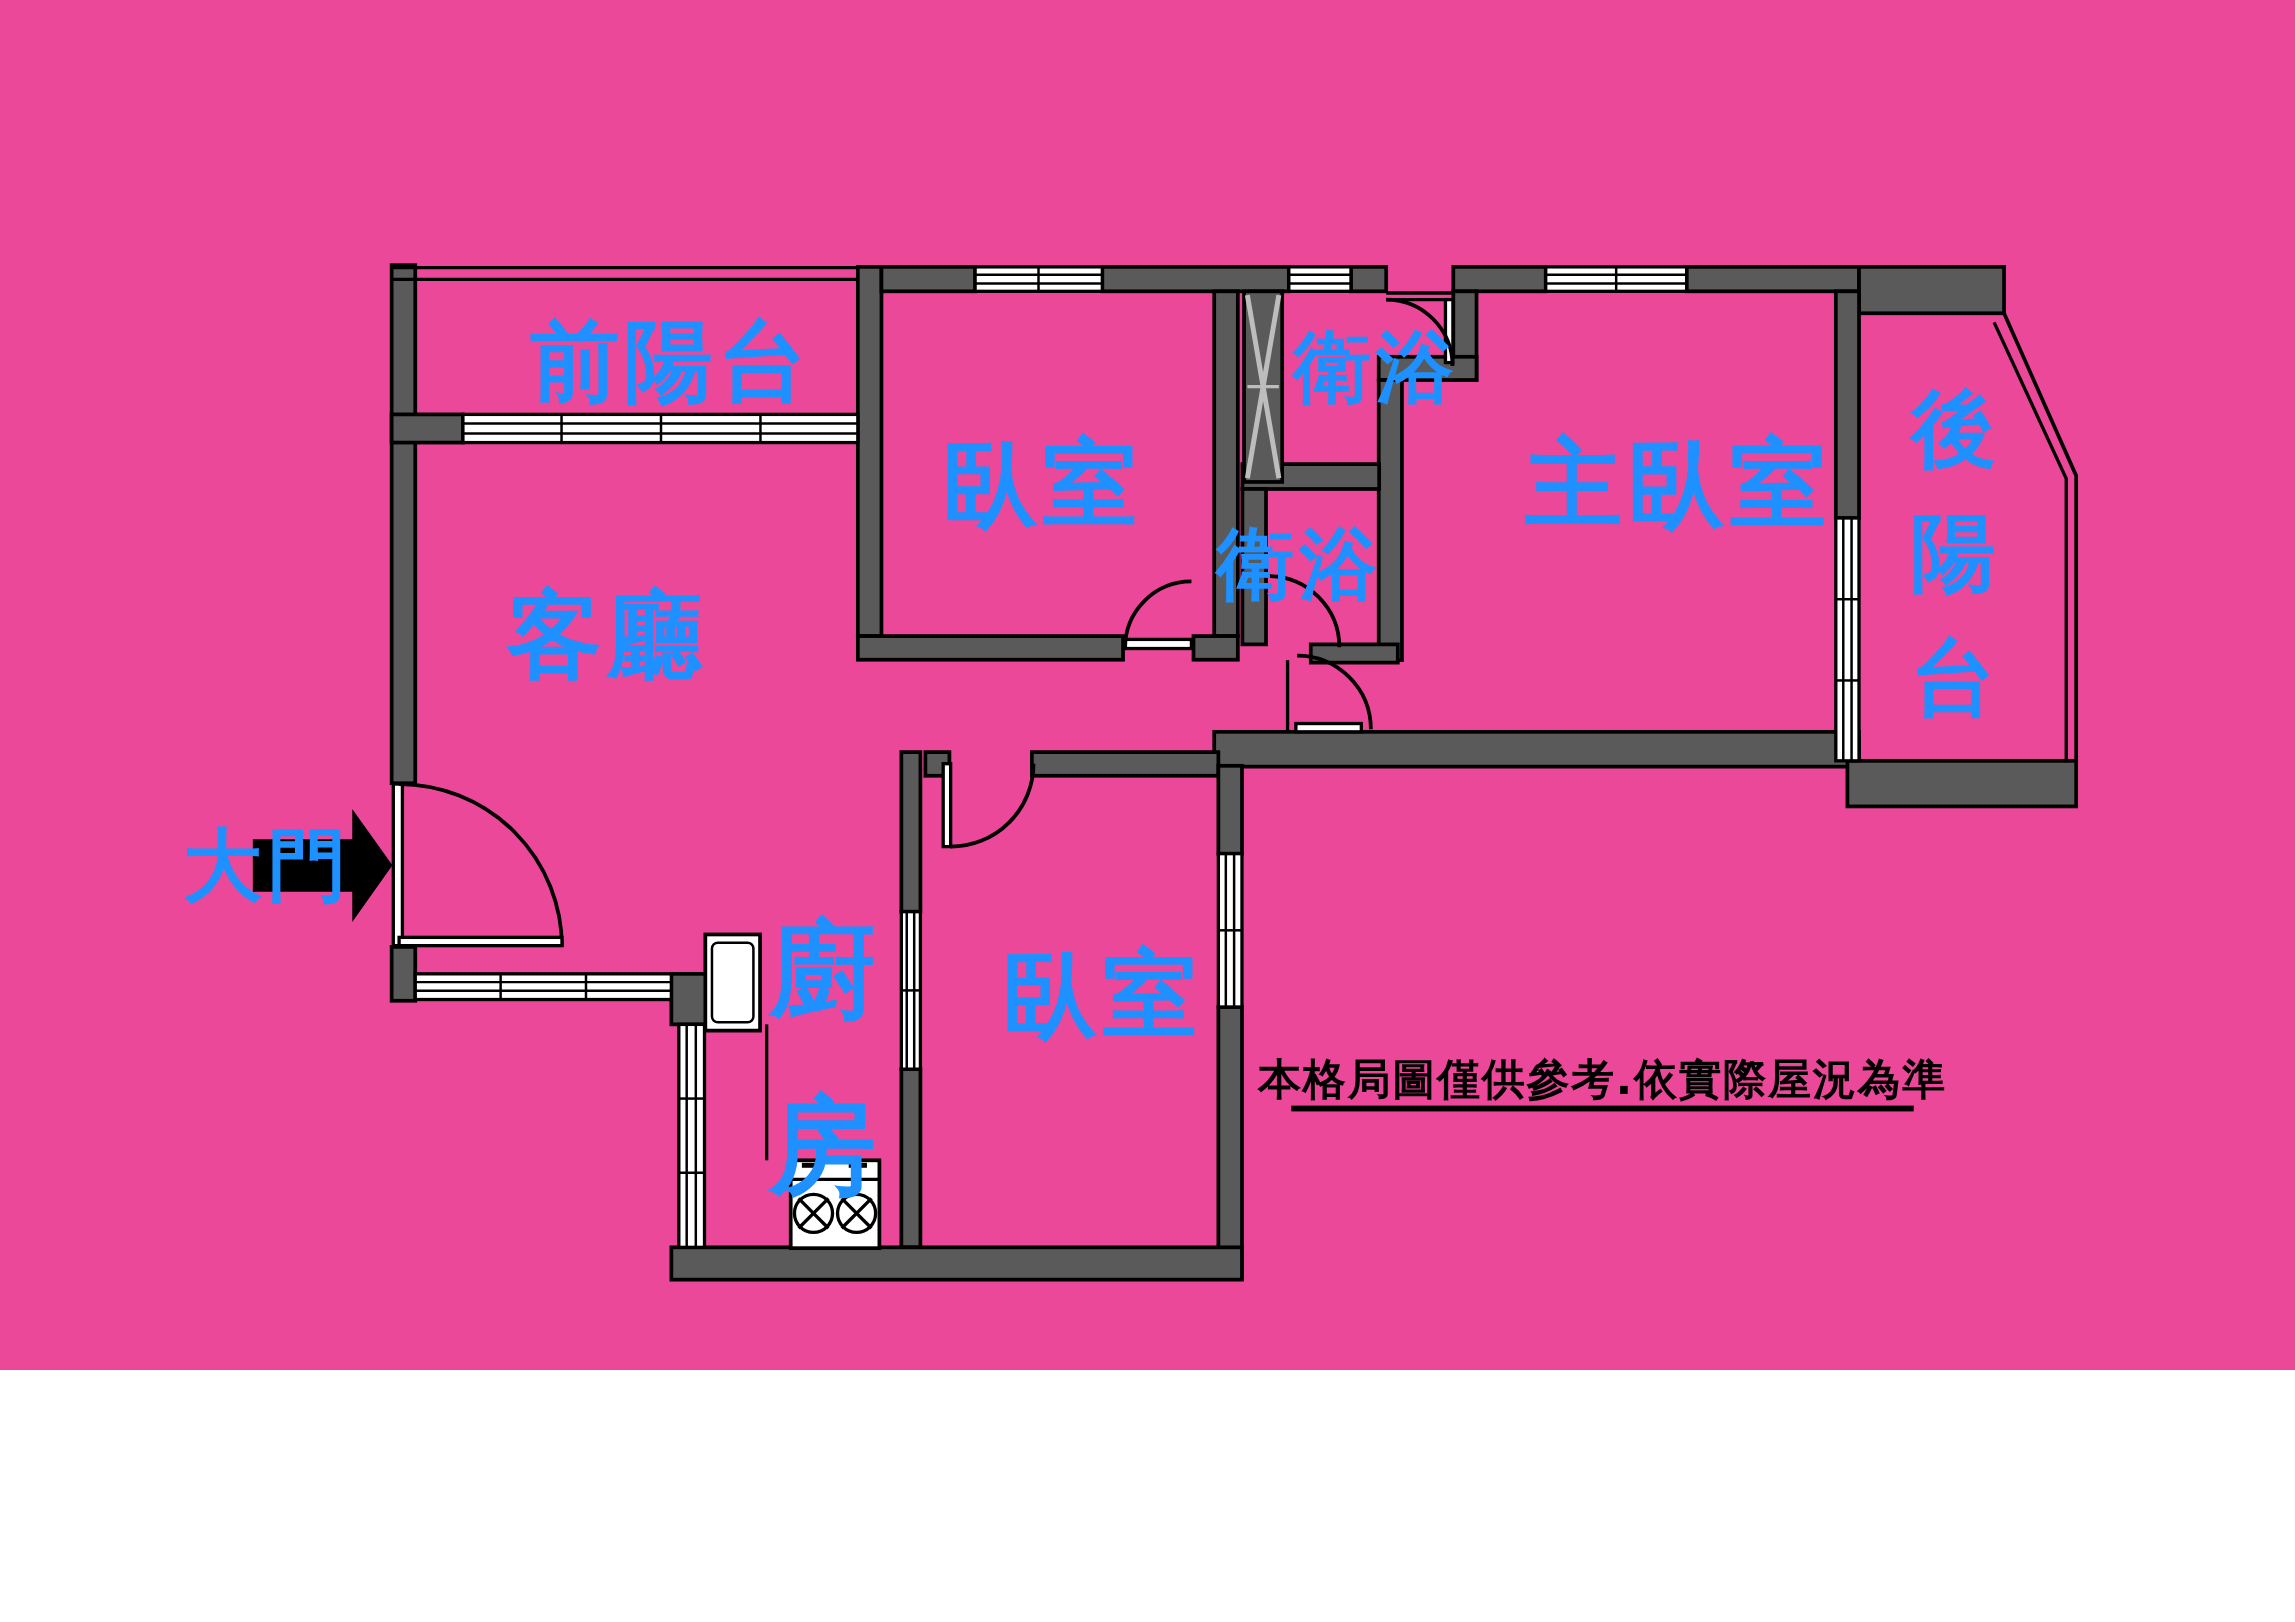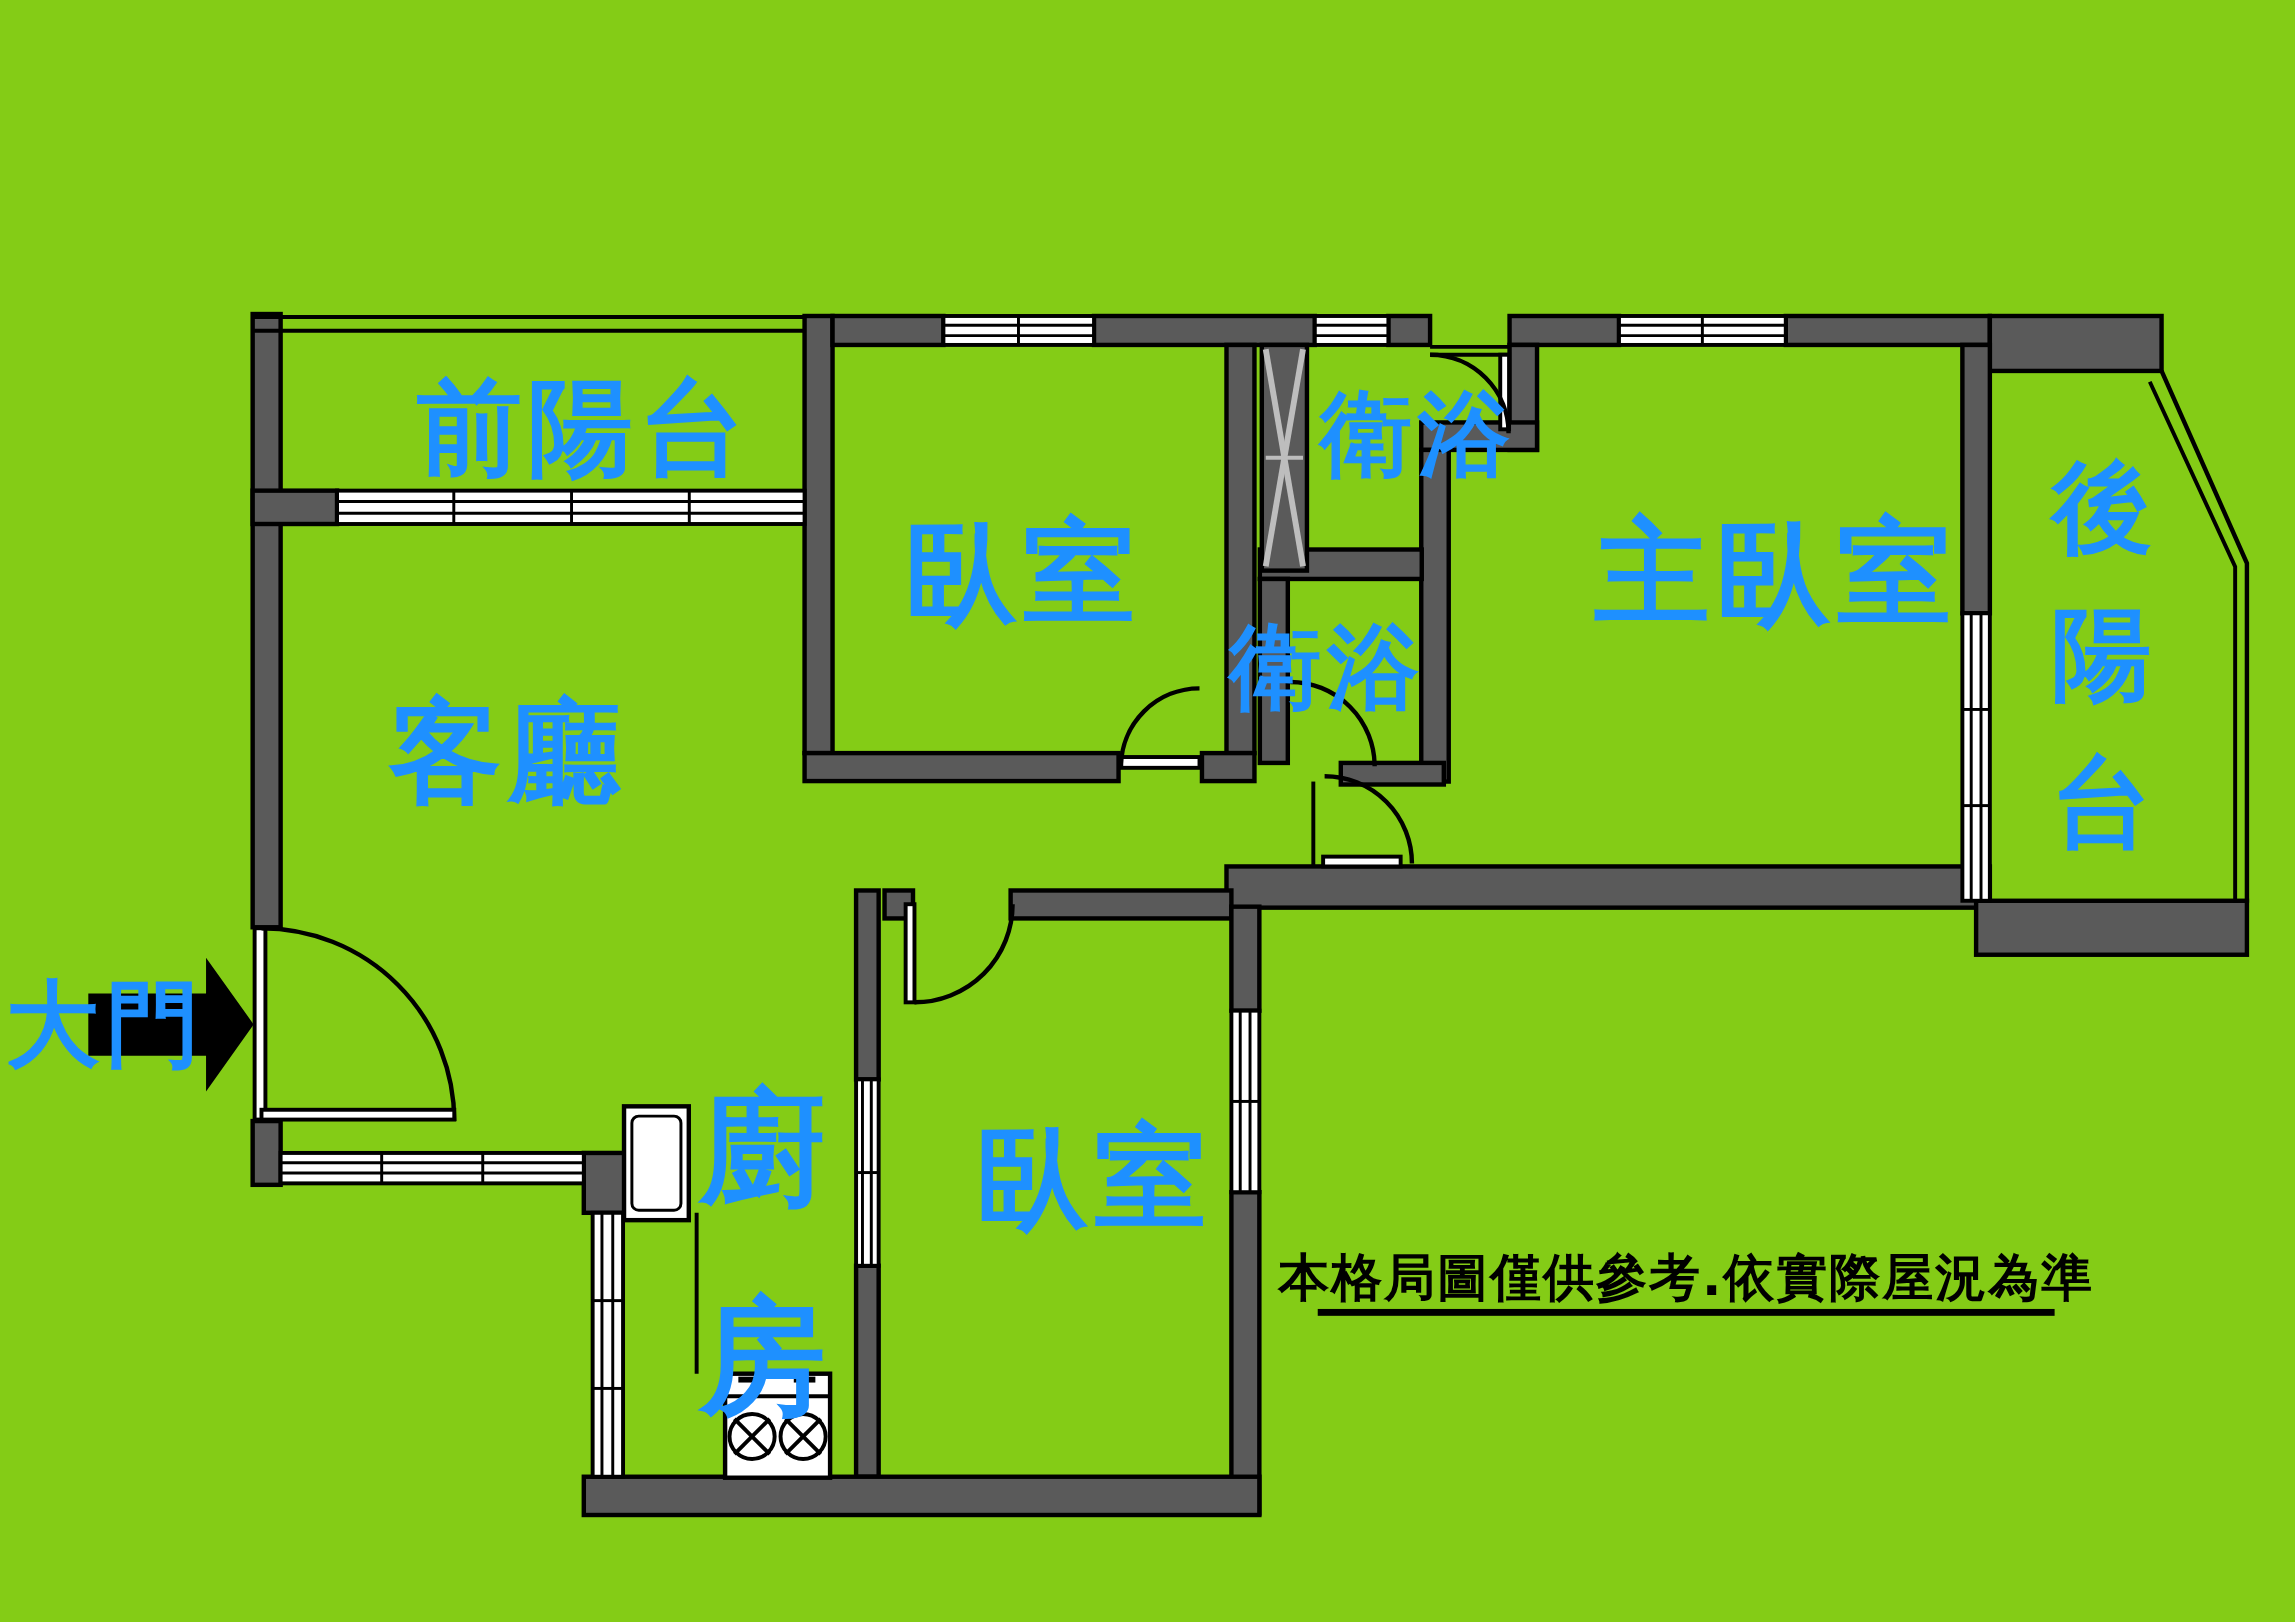--- a/index.html
+++ b/index.html
@@ -1,16 +1,16 @@
 <!DOCTYPE html>
 <html style="font-size:7.9px"><head>
 <meta charset="utf-8">
 <style>
   html,body{margin:0;padding:0;background:#ffffff;}
-  #stage{position:relative;width:2295px;height:1622px;background:#84cc16;overflow:hidden;}
+  #stage{position:relative;width:2295px;height:1370px;background:#ec4899;overflow:hidden;}
   svg{position:absolute;left:0;top:0;width:100%;height:100%;}
   .wall{fill:#5A5A5A;stroke:#000000;stroke-width:9;}
   .win{fill:#ffffff;stroke:#000000;stroke-width:8;}
   .winline{stroke:#000000;stroke-width:6;fill:none;}
   .thin{stroke:#000000;stroke-width:9;fill:none;}
   .thin2{stroke:#000000;stroke-width:8;fill:none;}
   .leaf{fill:#ffffff;stroke:#000000;stroke-width:8;}
   .arc{fill:none;stroke:#000000;stroke-width:9;}
   .fixture{fill:#ffffff;stroke:#000000;stroke-width:9;}
   .roomlabel{font-family:"DejaVu Sans",sans-serif;font-weight:bold;text-anchor:middle;letter-spacing:12px;}

